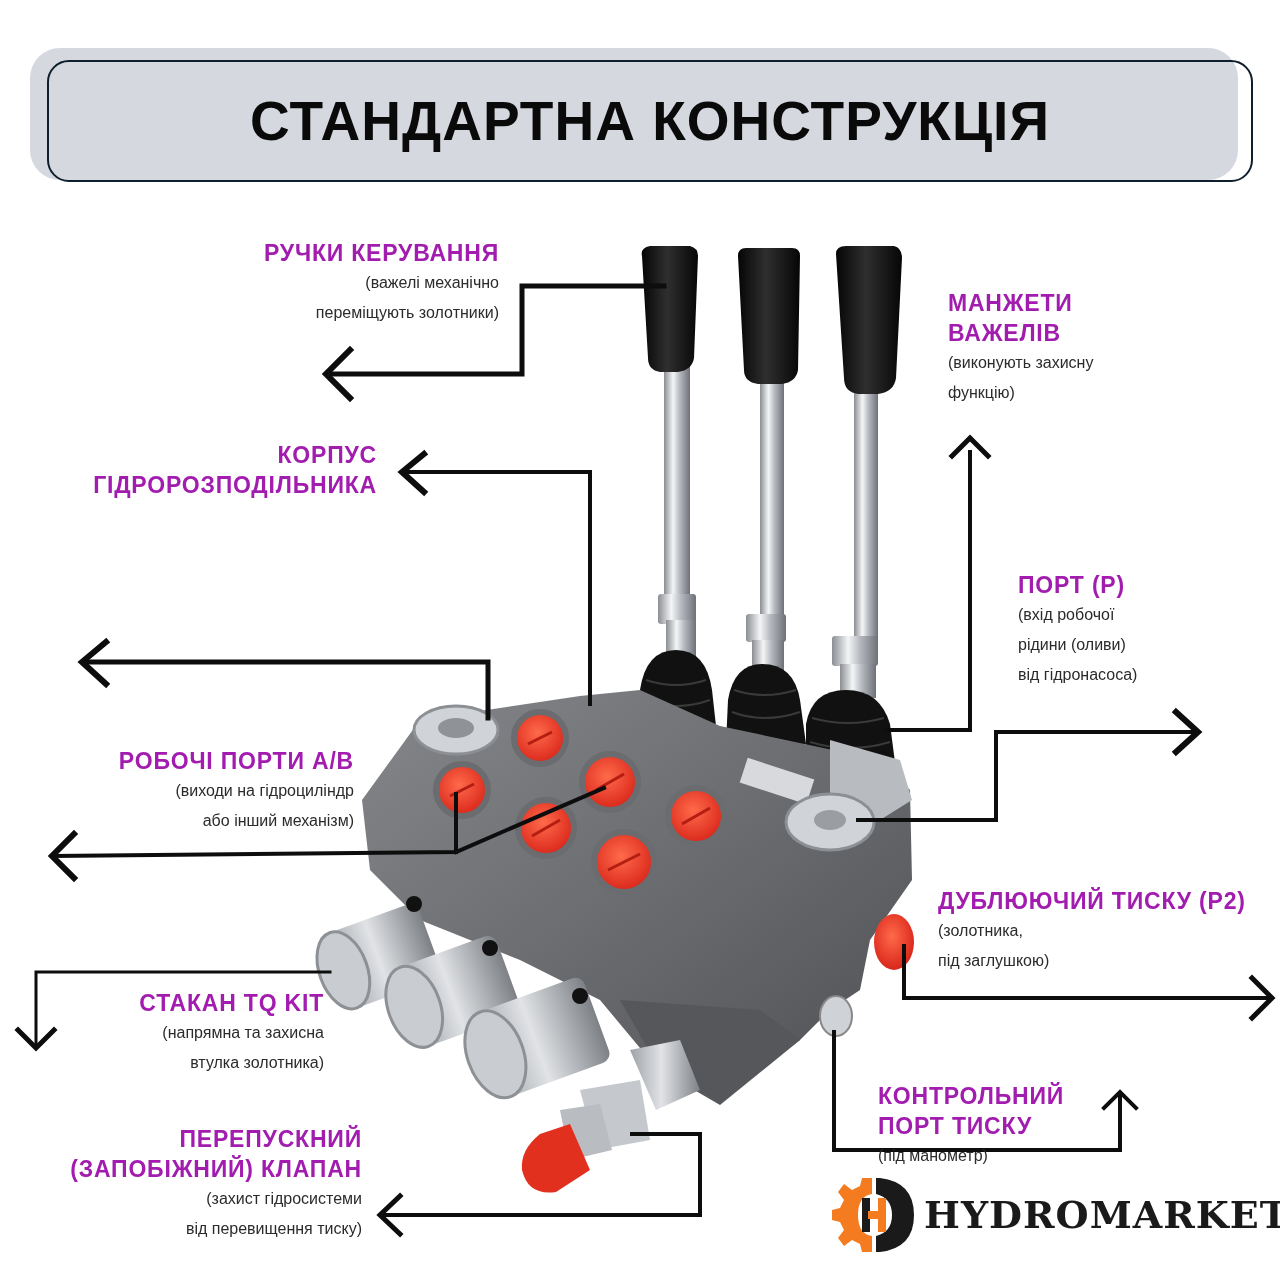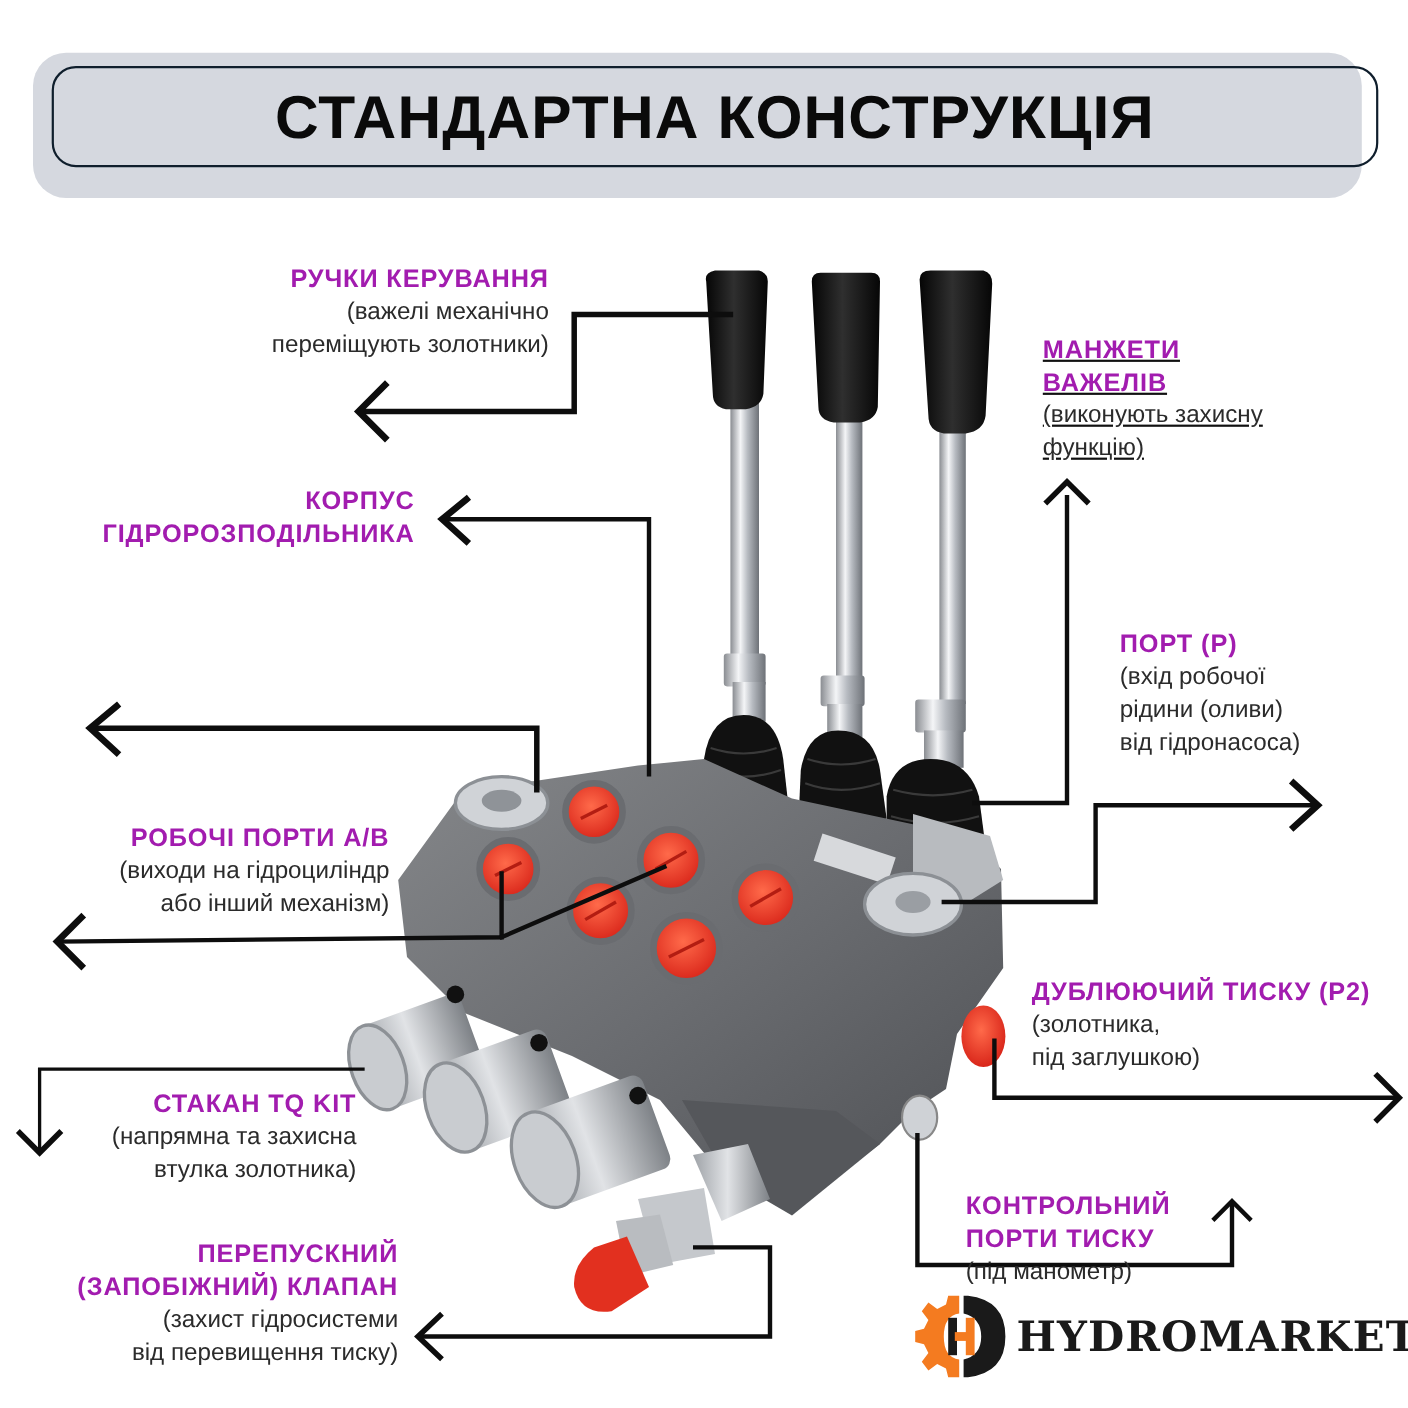--- a/index.html
+++ b/index.html
@@ -1,27 +1,27 @@
 <!DOCTYPE html>
 <html><head>
 <meta charset="utf-8">
 <style>
   html, body { margin:0; padding:0; background:#ffffff; }
   body { width:1280px; height:1280px; position:relative; overflow:hidden;
          font-family:"Liberation Sans", "DejaVu Sans", sans-serif; color:#111; }
   .title-shadow { position:absolute; left:30px; top:48px; width:1208px; height:132px;
                   background:#d5d8df; border-radius:30px; }
-  .title-box { position:absolute; left:47px; top:60px; width:1206px; height:92px;
+  .title-box { position:absolute; left:47px; top:60px; width:1206px; height:122px;
                border:2.5px solid #0f1e2c; border-radius:22px; box-sizing:border-box;
                display:flex; align-items:center; justify-content:center; }
   .title-text { font-weight:700; font-size:55px; letter-spacing:1px; color:#0a0a0a; }
   .art { position:absolute; left:0; top:0; width:1280px; height:1280px; }
   .label { position:absolute; line-height:30px; }
   .label .h { font-weight:700; font-size:23px; letter-spacing:0.8px; color:#a21caf; display:block; }
-  .label .d { font-size:22px; color:#2b2b2b; display:block; white-space:pre-line; }
+  .label .d { font-size:16px; color:#2b2b2b; display:block; white-space:pre-line; }
   .r { text-align:right; }
   .l { text-align:left; }
   .logo { position:absolute; left:828px; top:1172px; display:flex; align-items:center; }
   .logo-text { font-family:"DejaVu Serif", serif; font-weight:700; font-size:38px;
                letter-spacing:1px; color:#1a1a1a; margin-left:4px; }
 </style>
 </head>
 <body>
 
 <div class="title-shadow"></div>
@@ -189,21 +189,21 @@
     <polyline points="400,1196 380,1215 400,1234" stroke-width="5"></polyline>
   </g>
 </svg>
 
 <div class="label r" style="right:781px; top:238px;">
   <span class="h">РУЧКИ КЕРУВАННЯ</span>
   <span class="d">(важелі механічно
 переміщують золотники)</span>
 </div>
 
-<div class="label l" style="left:948px; top:302px;text-decoration:underline;">
+<div class="label l" style="left:948px; top:288px;">
   <span class="h">МАНЖЕТИ</span>
   <span class="h">ВАЖЕЛІВ</span>
   <span class="d">(виконують захисну
 функцію)</span>
 </div>
 
 <div class="label r" style="right:903px; top:440px;margin-left:26px;">
   <span class="h">КОРПУС</span>
   <span class="h">ГІДРОРОЗПОДІЛЬНИКА</span>
 </div>
@@ -231,21 +231,21 @@
 </div>
 
 <div class="label r" style="right:956px; top:988px;">
   <span class="h">СТАКАН TQ KIT</span>
   <span class="d">(напрямна та захисна
 втулка золотника)</span>
 </div>
 
 <div class="label l" style="left:878px; top:1042px;margin-top:39px;">
   <span class="h">КОНТРОЛЬНИЙ</span>
-  <span class="h">ПОРТИ ТИСКУ</span>
+  <span class="h">ПОРТ ТИСКУ</span>
   <span class="d">(під манометр)</span>
 </div>
 
 <div class="label r" style="right:918px; top:1124px;">
   <span class="h">ПЕРЕПУСКНИЙ</span>
   <span class="h">(ЗАПОБІЖНИЙ) КЛАПАН</span>
   <span class="d">(захист гідросистеми
 від перевищення тиску)</span>
 </div>
 

